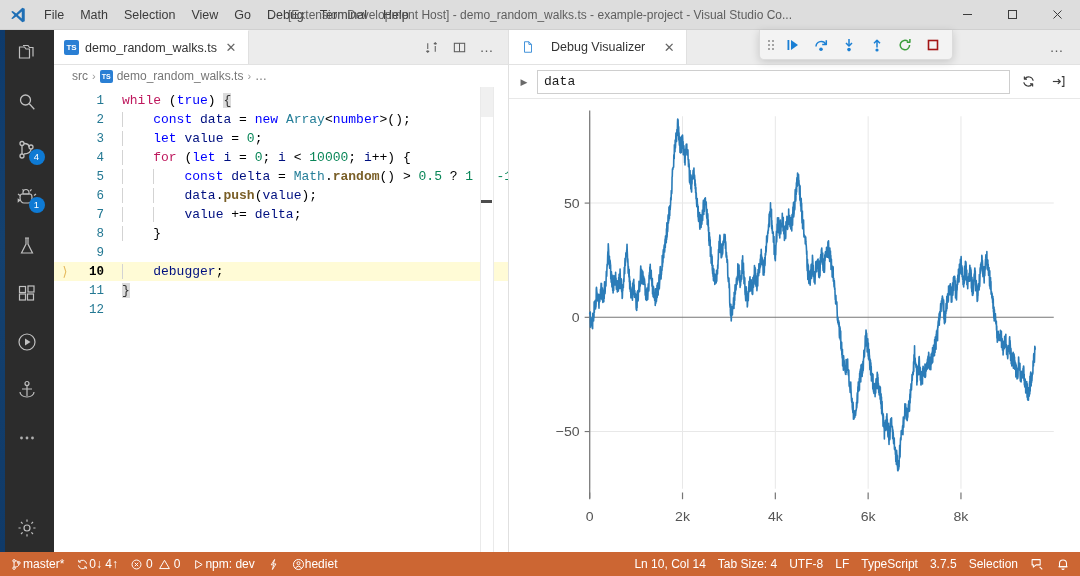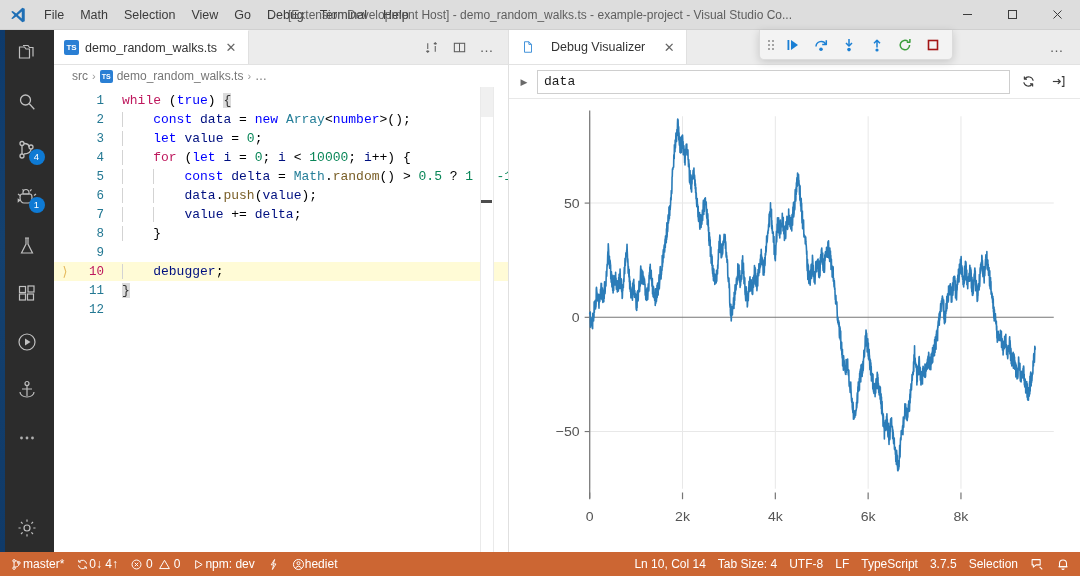--- a/index.html
+++ b/index.html
@@ -120,30 +120,30 @@
   }
   .code-line.current { background: #fffbd6; }
   .gutter-deco {
     width: 22px; flex: 0 0 22px; display: flex; align-items: center; justify-content: center;
     color: #e5b95c; font-size: 13px;
   }
   .lnum {
     width: 36px; flex: 0 0 36px; text-align: right; padding-right: 8px;
     color: #237893; font-family: "Liberation Mono", monospace; font-size: 12.5px;
   }
-  .lnum.active { color: #be185d; }
+  .lnum.active { color: #000000; font-weight: bold; }
   .ltext { padding-left: 10px; position: relative; }
   .indent-guide {
     position: absolute; top: 0; bottom: 0; width: 1px; background: #d3d3d3;
   }
   
   .kw   { color: #0000ff; }
   .kwc  { color: #be185d; }
   .var  { color: #001080; }
-  .fn   { color: #795e26; }
+  .fn   { color: #795e26; font-weight: bold; }
   .num  { color: #098658; }
   .pun  { color: #000000; }
   .cls  { color: #267f99; }
   .bracket-hl { background: #dbdbdb; }
 
   .editor-scrollbar {
     position: absolute; top: 0; right: 0; width: 14px; bottom: 0;
     background: transparent;
   }
   .minimap-frame {

